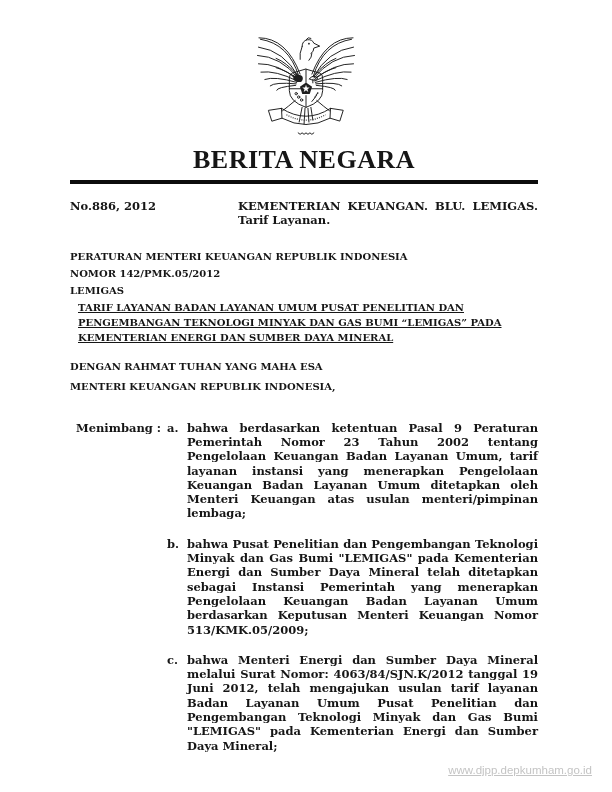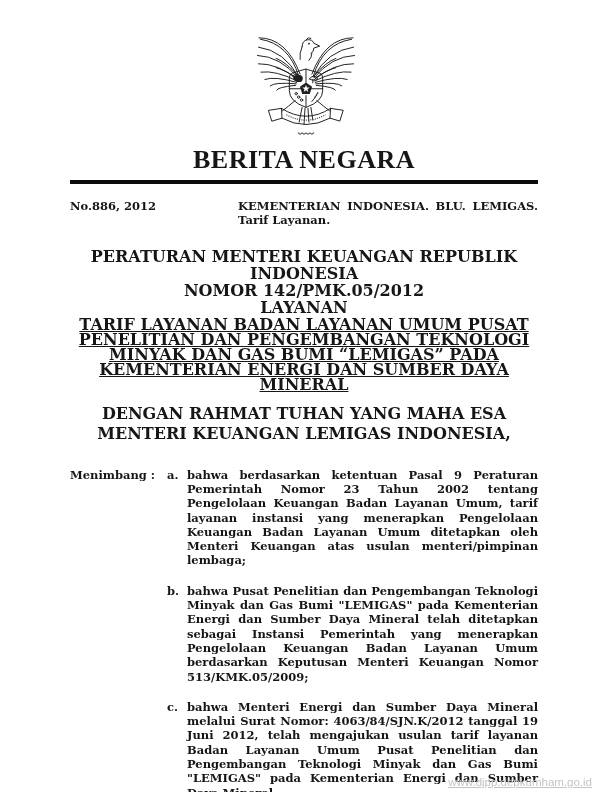--- a/index.html
+++ b/index.html
@@ -37,46 +37,46 @@
   .meta-row{
     display:flex;
     margin-top:15px;
     font-size:11.5px;
     line-height:14px;
   }
   .meta-issue{width:168px;flex:none;}
   .meta-subject{flex:1;}
   .meta-subject-l1{text-align:justify;text-align-last:justify;}
   .heading{
-    text-align:center;
-    font-size:16px;
+    text-align:left;
+    font-size:10px;
     line-height:17px;
     margin-top:21px;
   }
   .heading p{margin:0;}
   .heading .doc-title{
     line-height:15px;
     max-width:452px;
     margin:1px auto 0 auto;
     text-decoration:underline;
   }
   .heading .invocation{margin-top:13px;}
   .heading .authority{margin-top:3px;}
   .considerations{
     margin-top:26px;
     font-size:11.5px;
     line-height:14.3px;
   }
   .cons-row{display:flex;margin-bottom:16px;}
-  .cons-label{width:97px;flex:none;}
+  .cons-label{width:97px;flex:none;text-align:center;}
   .cons-letter{width:20px;flex:none;}
   .cons-text{flex:1;text-align:justify;}
   .watermark{
     position:absolute;
-    right:20px;bottom:4px;
+    right:20px;bottom:16px;
     font-family:"Liberation Sans", sans-serif;
     font-weight:400;
     font-size:11.5px;
     color:#c4c4c4;
     text-decoration:underline;
   }
   .emblem-line{stroke:#1f1f1f;stroke-width:2;fill:none;stroke-linecap:round;}
   .emblem-fill{fill:#1f1f1f;stroke:none;}
 </style>
 </head>
@@ -161,32 +161,32 @@
     <span>BERITA NEGARA</span>
   </h1>
 
   <div class="content">
     <div class="rule"></div>
   </div>
 
   <div class="meta-row content">
     <div class="meta-issue">No.886, 2012</div>
     <div class="meta-subject">
-      <div class="meta-subject-l1">KEMENTERIAN INDONESIA. BLU. LEMIGAS.</div>
+      <div class="meta-subject-l1">KEMENTERIAN KEUANGAN. BLU. LEMIGAS.</div>
       <div class="meta-subject-l2">Tarif Layanan.</div>
     </div>
   </div>
 
   <div class="heading content">
     <p>PERATURAN MENTERI KEUANGAN REPUBLIK INDONESIA</p>
     <p>NOMOR 142/PMK.05/2012</p>
-    <p>LAYANAN</p>
+    <p>LEMIGAS</p>
     <p class="doc-title">TARIF LAYANAN BADAN LAYANAN UMUM PUSAT PENELITIAN DAN PENGEMBANGAN TEKNOLOGI MINYAK DAN GAS BUMI “LEMIGAS” PADA KEMENTERIAN ENERGI DAN SUMBER DAYA MINERAL</p>
     <p class="invocation">DENGAN RAHMAT TUHAN YANG MAHA ESA</p>
-    <p class="authority">MENTERI KEUANGAN LEMIGAS INDONESIA,</p>
+    <p class="authority">MENTERI KEUANGAN REPUBLIK INDONESIA,</p>
   </div>
 
   <div class="considerations content">
     <div class="cons-row">
       <div class="cons-label">Menimbang : </div>
       <div class="cons-letter">a.</div>
       <div class="cons-text">bahwa berdasarkan ketentuan Pasal 9 Peraturan Pemerintah Nomor 23 Tahun 2002 tentang Pengelolaan Keuangan Badan Layanan Umum, tarif layanan instansi yang menerapkan Pengelolaan Keuangan Badan Layanan Umum ditetapkan oleh Menteri Keuangan atas usulan menteri/pimpinan lembaga;</div>
     </div>
     <div class="cons-row">
       <div class="cons-label"></div>

